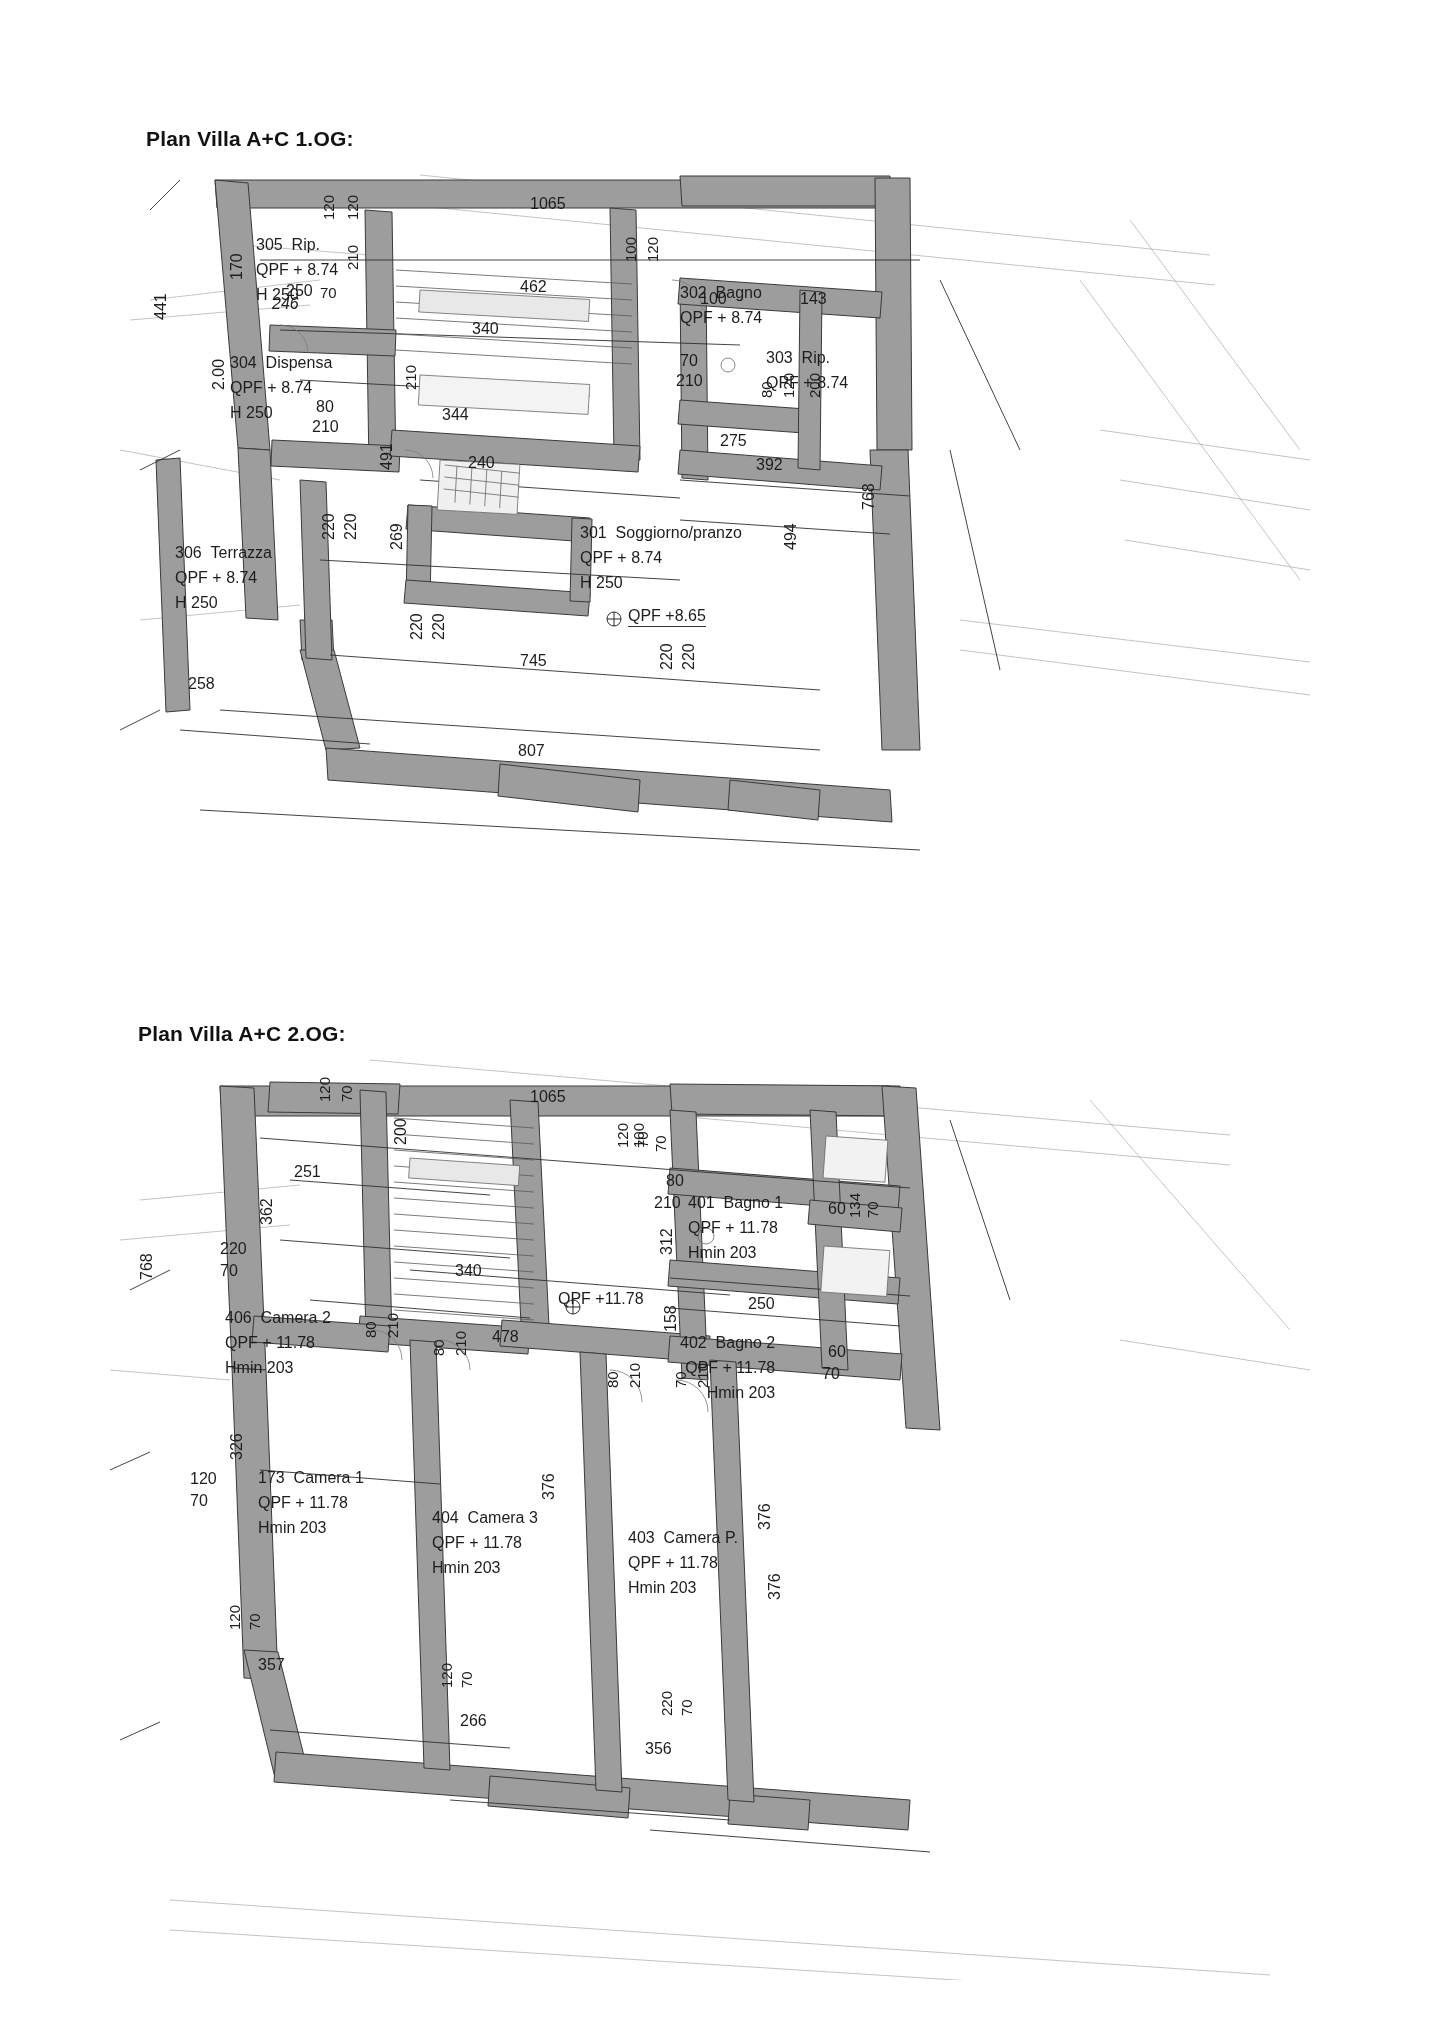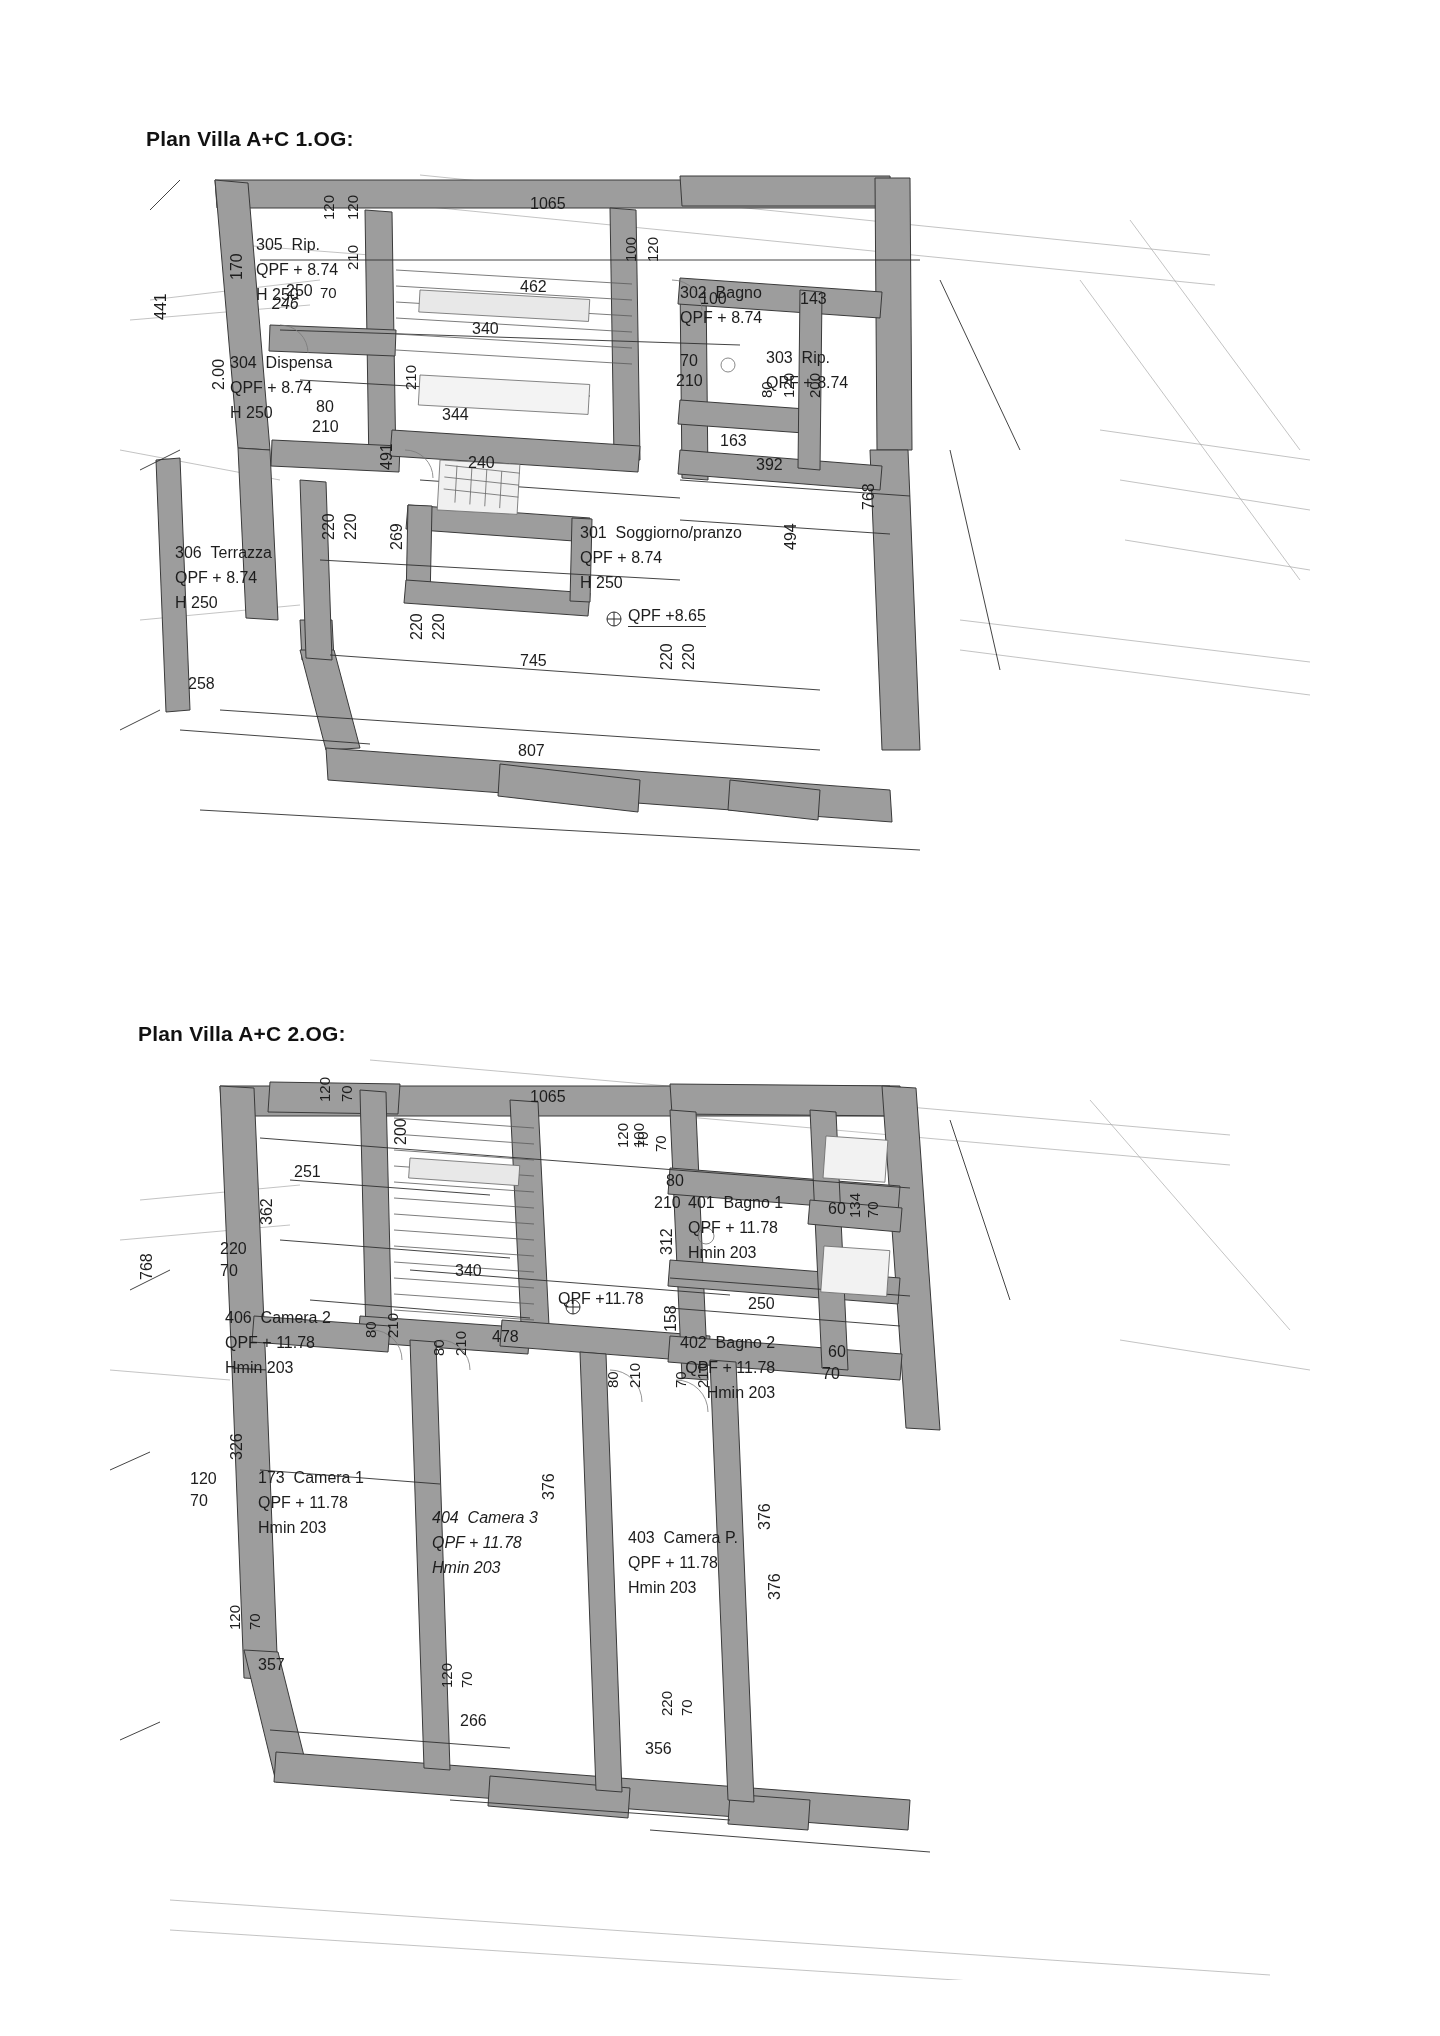--- a/index.html
+++ b/index.html
@@ -219,21 +219,21 @@
 
     <div class="label dim" style="left:410px; top:45px;">1065</div>
     <div class="label dim" style="left:400px; top:128px;">462</div>
     <div class="label dim" style="left:352px; top:170px;">340</div>
     <div class="label dim" style="left:322px; top:256px;">344</div>
     <div class="label dim" style="left:348px; top:304px;">240</div>
     <div class="label dim" style="left:400px; top:502px;">745</div>
     <div class="label dim" style="left:398px; top:592px;">807</div>
     <div class="label dim" style="left:68px; top:525px;">258</div>
     <div class="label dim" style="left:152px; top:145px;font-style:italic;">246</div>
-    <div class="label dim" style="left:600px; top:282px;">163</div>
+    <div class="label dim" style="left:600px; top:282px;">275</div>
     <div class="label dim" style="left:636px; top:306px;">392</div>
 
     <div class="label dim vert" style="left:32px; top:170px;">441</div>
     <div class="label dim vert" style="left:90px; top:240px;">2.00</div>
     <div class="label dim vert" style="left:108px; top:130px;">170</div>
     <div class="label dim vert small" style="left:200px; top:70px;">120</div>
     <div class="label dim vert small" style="left:224px; top:70px;">120</div>
     <div class="label dim vert small" style="left:224px; top:120px;">210</div>
     <div class="label dim small" style="left:200px; top:134px;">70</div>
     <div class="label dim" style="left:166px; top:132px;">250</div>
@@ -371,21 +371,21 @@
       <span class="ln">QPF  + 11.78</span>
       <span class="ln">Hmin    203</span>
     </div>
 
     <div class="label room-label" style="left:148px; top:425px;">
       <span class="ln"><span>173</span>&nbsp;&nbsp;<span>Camera 1</span></span>
       <span class="ln">QPF  + 11.78</span>
       <span class="ln">Hmin      203</span>
     </div>
 
-    <div class="label room-label" style="left:322px; top:465px;font-style:italic;">
+    <div class="label room-label" style="left:322px; top:465px;">
       <span class="ln"><span>404</span>&nbsp;&nbsp;<span>Camera 3</span></span>
       <span class="ln">QPF  + 11.78</span>
       <span class="ln">Hmin      203</span>
     </div>
 
     <div class="label room-label" style="left:518px; top:485px;">
       <span class="ln"><span>403</span>&nbsp;&nbsp;<span>Camera P.</span></span>
       <span class="ln">QPF  + 11.78</span>
       <span class="ln">Hmin      203</span>
     </div>

